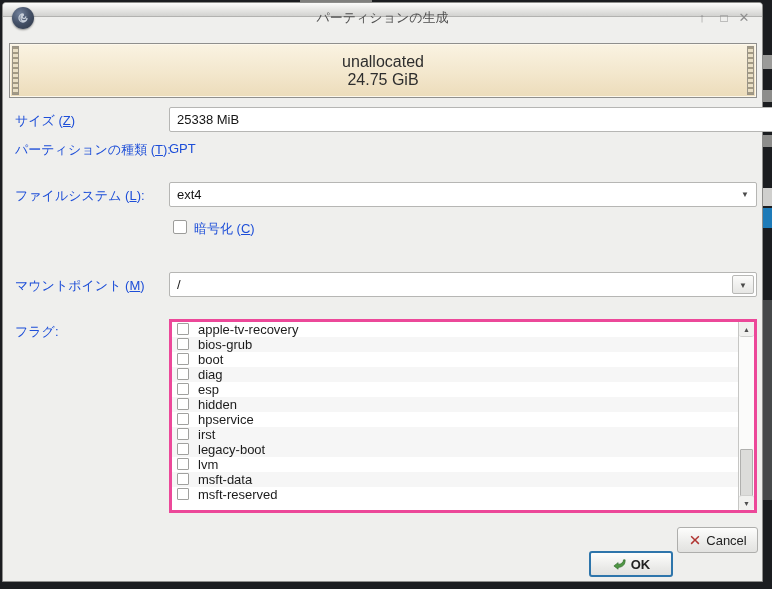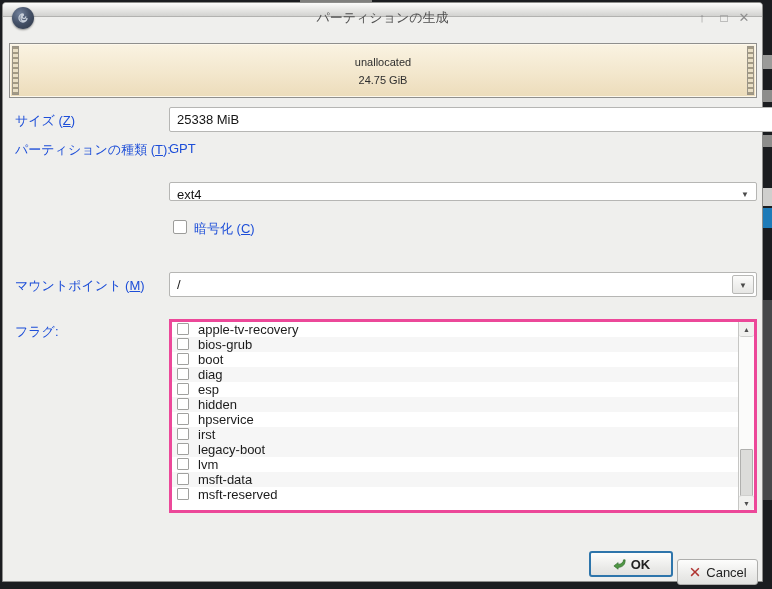--- a/index.html
+++ b/index.html
@@ -25,21 +25,21 @@
   .winctl.close{right:8px;}
   
   .partbar{position:absolute;left:6px;top:40px;width:748px;height:55px;
     border:1px solid #8f8f8d;background:linear-gradient(#faf3e2,#f3e7cd 55%,#ecdcba);
     box-shadow:inset 0 0 0 1px #fdf8ec;}
   .partbar .handle{position:absolute;top:2px;bottom:2px;width:7px;
     border:1px solid #9a9488;
     background:repeating-linear-gradient(to bottom,#a39a84 0 2px,#e9dfc6 2px 5px);}
   .partbar .handle.left{left:2px;} .partbar .handle.right{right:2px;}
   .partbar .cap{position:absolute;left:0;right:0;top:9px;text-align:center;
-    font-size:11px;color:#2e2e2e;line-height:18px;}
+    font-size:16px;color:#2e2e2e;line-height:18px;}
   
   .lbl{position:absolute;font-size:13px;color:#1d4ed8;}
   .mn{text-decoration:underline;}
   .field{position:absolute;background:#fff;border:1px solid #b6b6b4;border-radius:2px;
     font-size:13px;color:#141414;}
   .field .val{position:absolute;left:7px;top:0;line-height:23px;}
   .spinbtns{position:absolute;right:1px;top:1px;bottom:1px;width:17px;
     border-left:1px solid #c0c0be;background:linear-gradient(#fafaf9,#e4e4e2);
     border-radius:0 2px 2px 0;display:flex;flex-direction:column;}
   .spinbtns span{flex:1;font-size:7px;color:#555;text-align:center;line-height:11px;}
@@ -64,21 +64,21 @@
     font-size:7px;color:#4e4e4e;line-height:15px;background:#f1f1ef;}
   .scrollbar .btn.up{top:0;border-bottom:1px solid #d0d0ce;}
   .scrollbar .btn.down{bottom:0;border-top:1px solid #d0d0ce;}
   .scrollbar .thumb{position:absolute;left:1px;right:1px;top:127px;height:49px;
     background:#dcdcda;border:1px solid #b0b0ae;border-radius:1px;}
   
   .btn{position:absolute;height:26px;border-radius:3px;font-size:13px;color:#222;
     background:linear-gradient(#fdfdfc,#e9e9e7 70%,#e2e2e0);
     display:flex;align-items:center;justify-content:center;gap:4px;}
   .btn-ok{left:586px;top:548px;width:84px;border:2px solid #2e75ab;font-weight:bold;}
-  .btn-cancel{left:674px;top:556px;width:81px;border:1px solid #aeaeac;}
+  .btn-cancel{left:674px;top:524px;width:81px;border:1px solid #aeaeac;}
   .btn svg{flex:0 0 auto;}
 </style>
 </head>
 <body>
 
 <div class="frag" style="left:300px;top:0;width:72px;height:3px;background:#80807e;"></div>
 <div class="frag" style="left:763px;top:55px;width:9px;height:14px;background:#9b9b99;"></div>
 <div class="frag" style="left:763px;top:90px;width:9px;height:12px;background:#8d8d8b;"></div>
 <div class="frag" style="left:763px;top:135px;width:9px;height:12px;background:#8d8d8b;"></div>
 <div class="frag" style="left:763px;top:188px;width:9px;height:18px;background:#cfcfcd;"></div>
@@ -113,21 +113,22 @@
     <span class="val">25338 MiB</span>
     <div class="spinbtns">
       <span>▲</span>
       <span>▼</span>
     </div>
   </div>
 
   <span class="lbl" style="left:12px;top:138px;"><span>パーティションの種類 (</span><span class="mn">T</span><span>):</span></span>
   <span class="lbl" style="left:166px;top:138px;">GPT</span>
 
-  <div class="field" style="left:166px;top:179px;width:588px;height:19px;">
+  <span class="lbl" style="left:12px;top:184px;"><span>ファイルシステム (</span><span class="mn">L</span><span>):</span></span>
+  <div class="field" style="left:166px;top:179px;width:588px;height:25px;">
     <span class="val">ext4</span>
     <span class="combo-arrow">▼</span>
   </div>
 
   <span class="checkbox" style="left:170px;top:217px;"></span>
   <span class="lbl" style="left:191px;top:217px;"><span>暗号化 (</span><span class="mn">C</span><span>)</span></span>
 
   <span class="lbl" style="left:12px;top:274px;"><span>マウントポイント (</span><span class="mn">M</span><span>)</span></span>
   <div class="field" style="left:166px;top:269px;width:588px;height:25px;">
     <span class="val">/</span>

